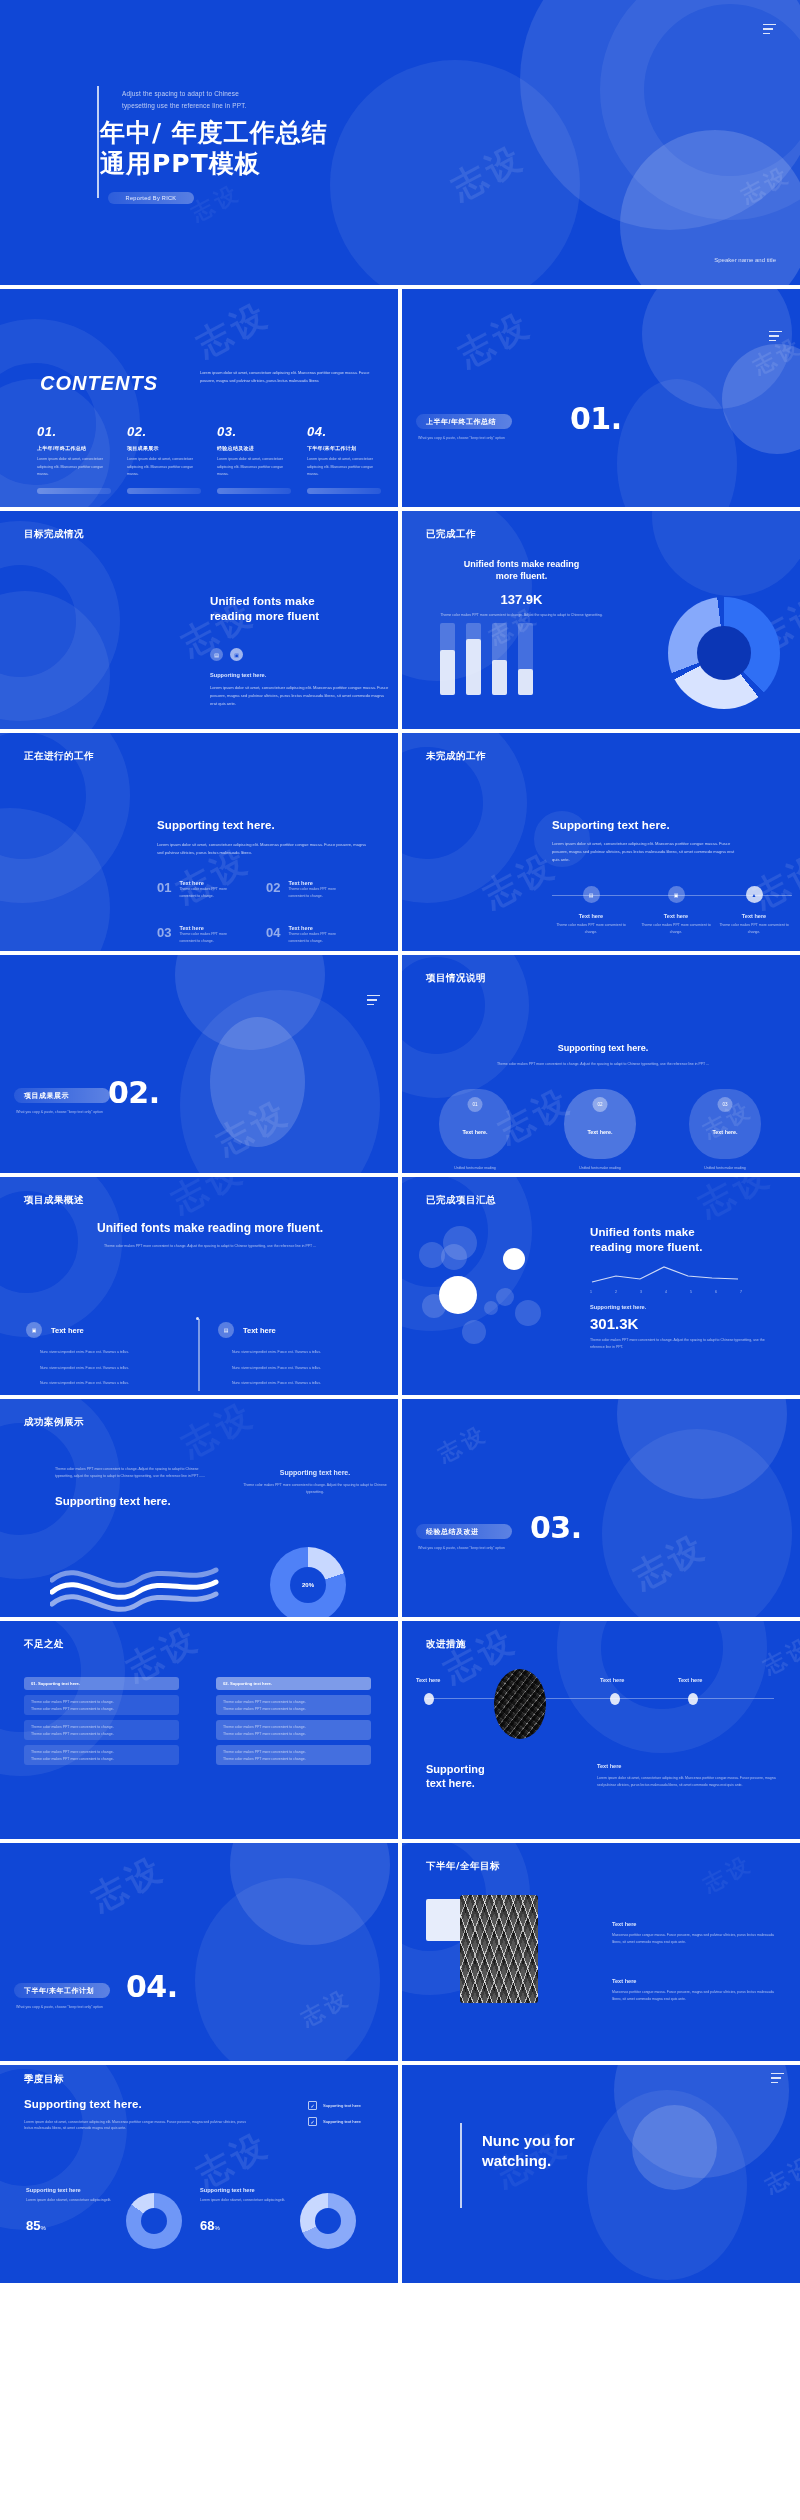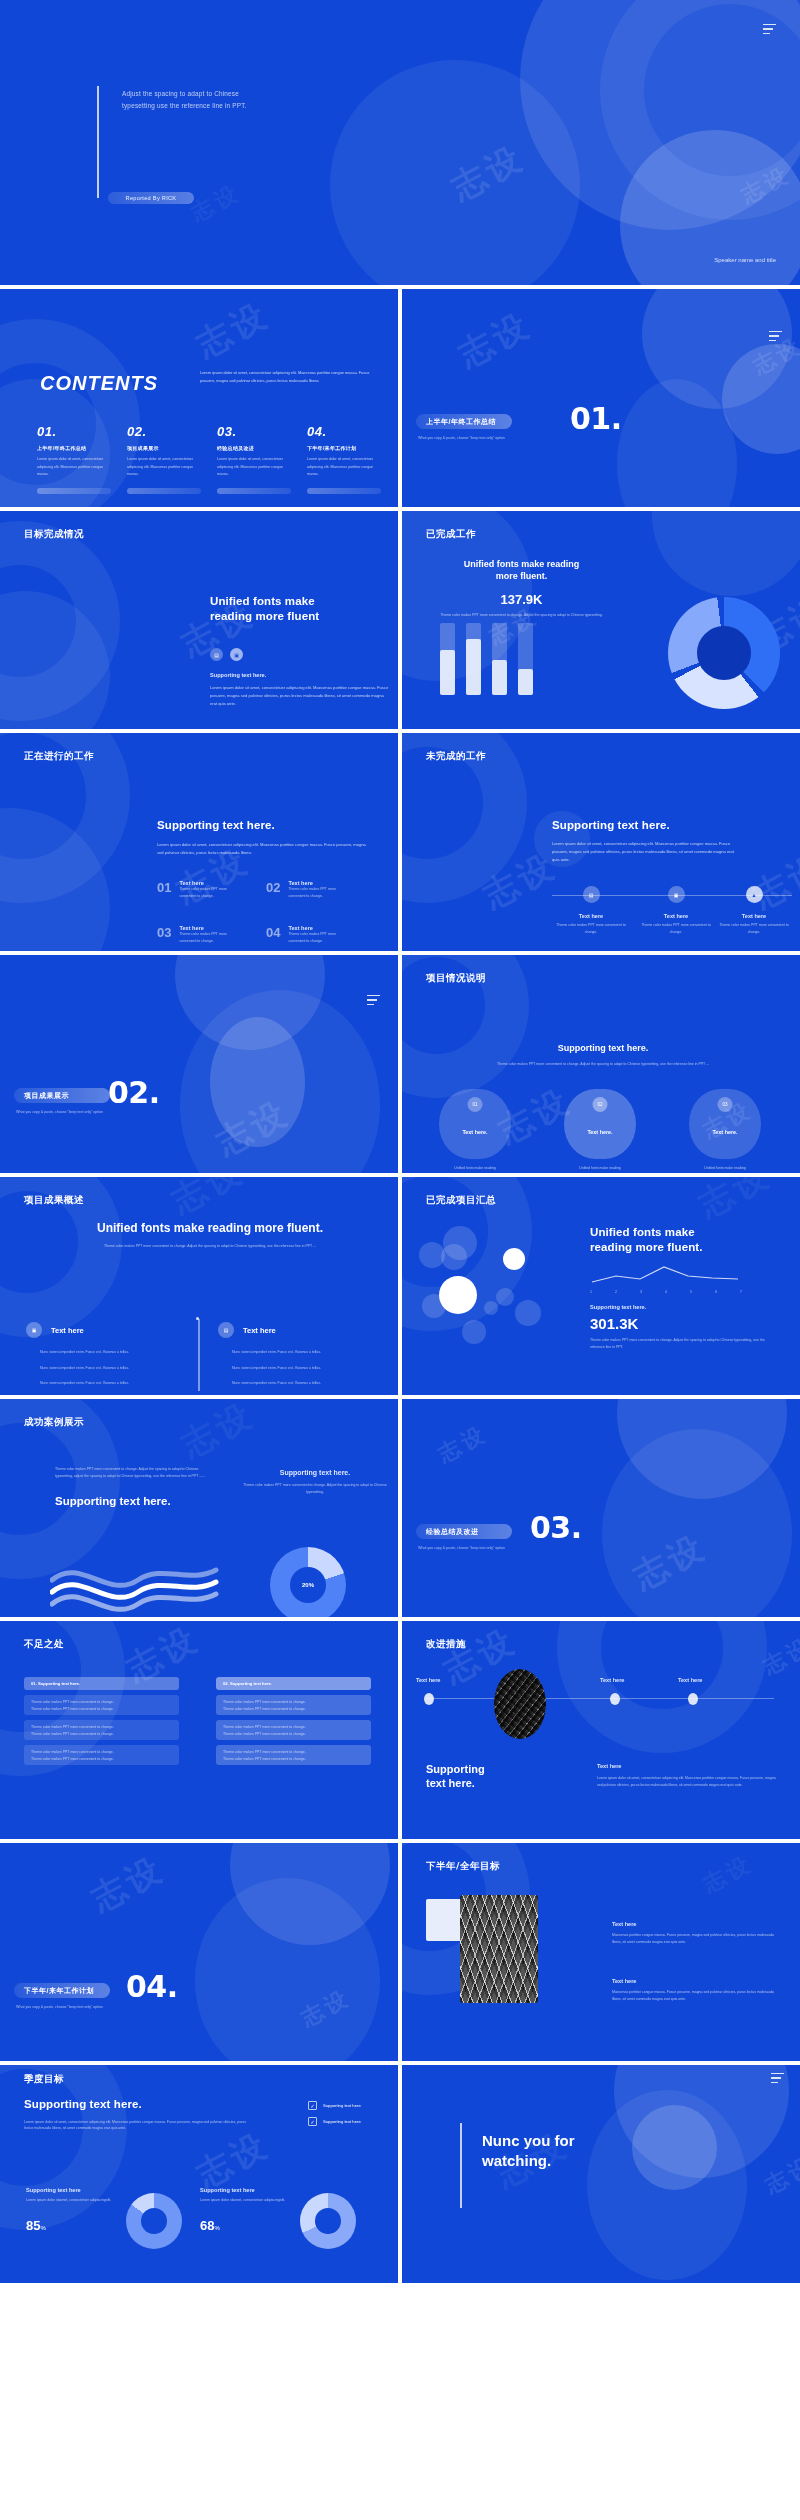--- a/index.html
+++ b/index.html
@@ -134,20 +134,24 @@
         <i></i>
         <i></i>
         <i></i>
       </div>
 
     <div class="vbar" style="left:97px;top:86px;height:112px;"></div>
     <div class="cov-sub">
       <div>Adjust the spacing to adapt to Chinese</div>
       <div>typesetting use the reference line in PPT.</div>
     </div>
+    <div class="cov-title">
+      <div>年中/ 年度工作总结</div>
+      <div>通用PPT模板</div>
+    </div>
     <div class="pill cov-pill">Reported By RICK</div>
     <div class="cov-speaker">Speaker name and title</div>
   </div>
 
   <div class="slide half">
     <div class="ring" style="width:210px;height:210px;left:-70px;top:30px;"></div>
     <div class="blob b-l1" style="width:150px;height:150px;left:-40px;top:90px;"></div>
     <div class="wm" style="left:195px;top:18px;">志设</div>
 
     <div class="c-title">CONTENTS</div>

